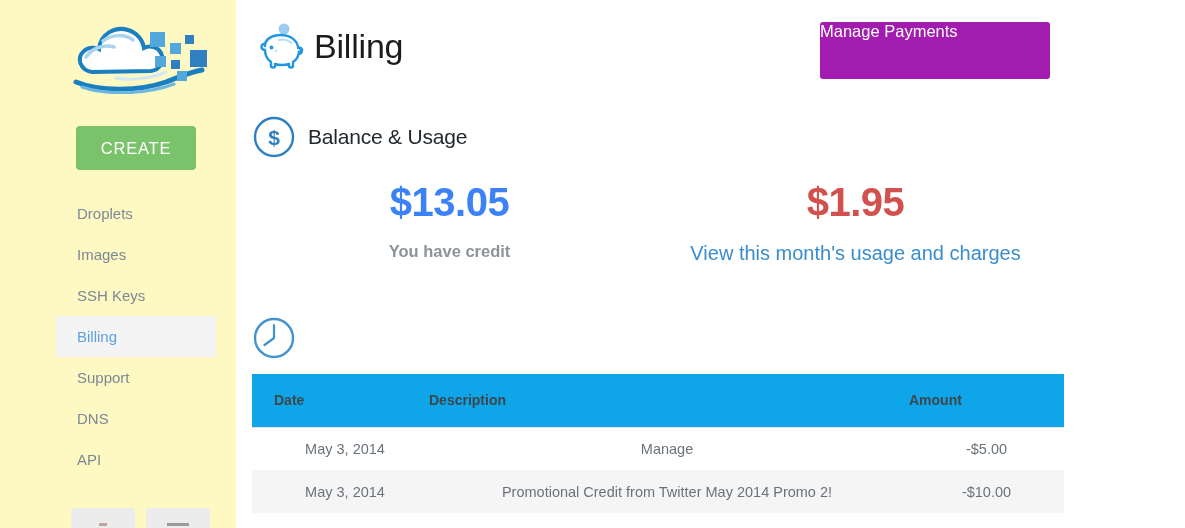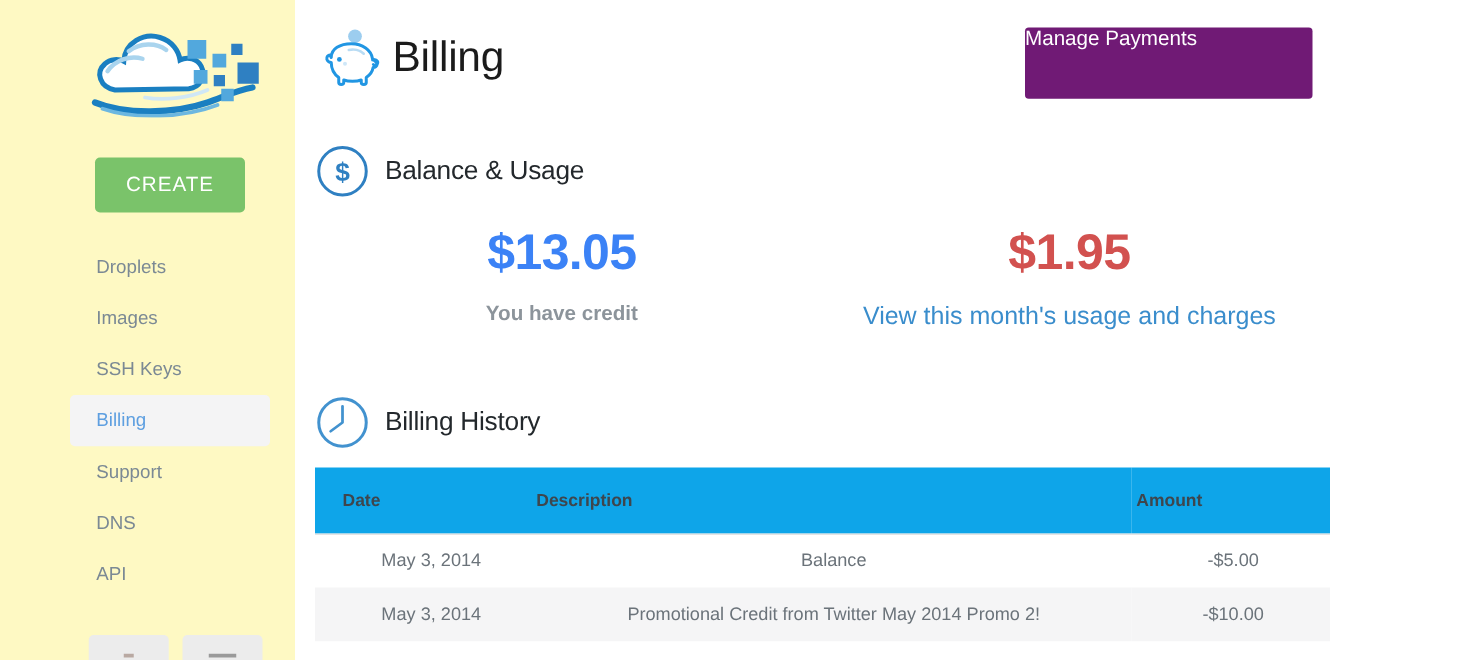--- a/index.html
+++ b/index.html
@@ -79,21 +79,21 @@
   }
   .page-head .icon { width: 56px; height: 56px; margin-right: 6px; }
   .page-title {
     font-size: 34px; color: #1b1b1b; font-weight: normal;
     letter-spacing: -0.2px;
   }
 
   .manage-btn {
     position: absolute; left: 584px; top: 22px;
     width: 230px; height: 57px;
-    background: #701a75;
+    background: #a21caf;
     border: none; border-radius: 3px;
     color: #ffffff; font-size: 16.5px;
     font-family: "Liberation Sans", sans-serif;
     cursor: pointer;
   }
 
   .section-head {
     position: absolute; left: 16px;
     display: flex; align-items: center;
   }
@@ -239,35 +239,34 @@
       </div>
     </div>
 
     <div class="section-head history">
       <span class="sicon">
         <svg viewBox="0 0 44 44" width="44" height="44">
           <circle cx="22" cy="22" r="19" fill="#ffffff" stroke="#4292cf" stroke-width="2.4"></circle>
           <path d="M22,9 L22,22 L12.5,29" fill="none" stroke="#4292cf" stroke-width="2.2" stroke-linecap="round" stroke-linejoin="round"></path>
         </svg>
       </span>
-      <span class="section-title">Billing History</span>
     </div>
 
     <table class="bill-table">
       <thead>
         <tr>
           <th class="col-date">Date</th>
           <th class="col-desc">Description</th>
           <th class="col-amt">Amount</th>
         </tr>
       </thead>
       <tbody>
         <tr class="odd">
           <td class="col-date">May 3, 2014</td>
-          <td class="col-desc">Balance</td>
+          <td class="col-desc">Manage</td>
           <td class="col-amt">-$5.00</td>
         </tr>
         <tr class="even">
           <td class="col-date">May 3, 2014</td>
           <td class="col-desc">Promotional Credit from Twitter May 2014 Promo 2!</td>
           <td class="col-amt">-$10.00</td>
         </tr>
       </tbody>
     </table>
 

